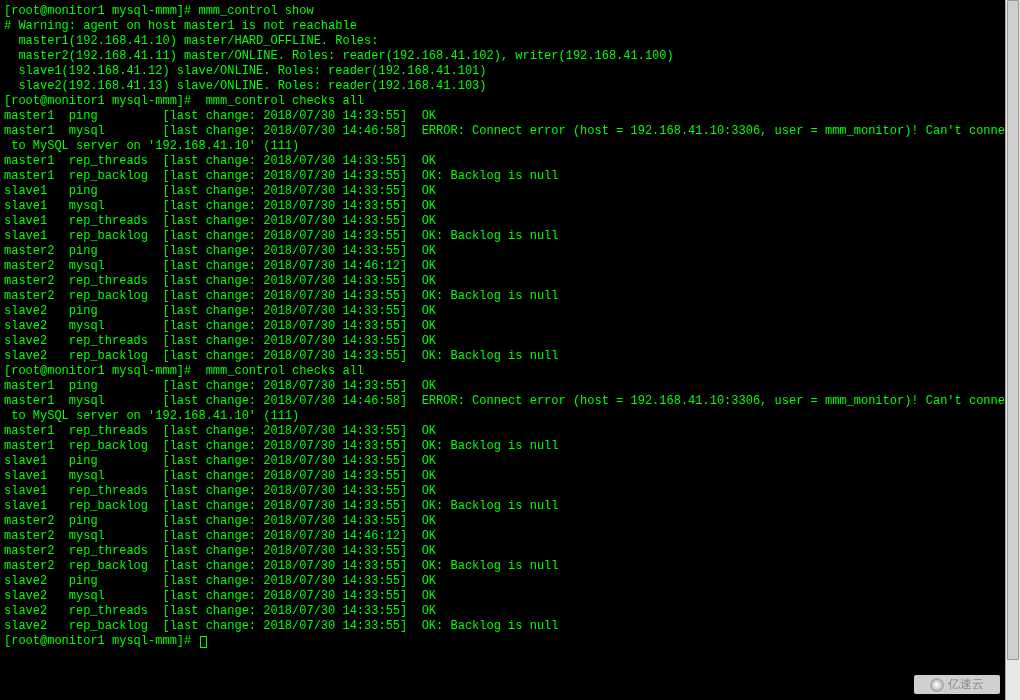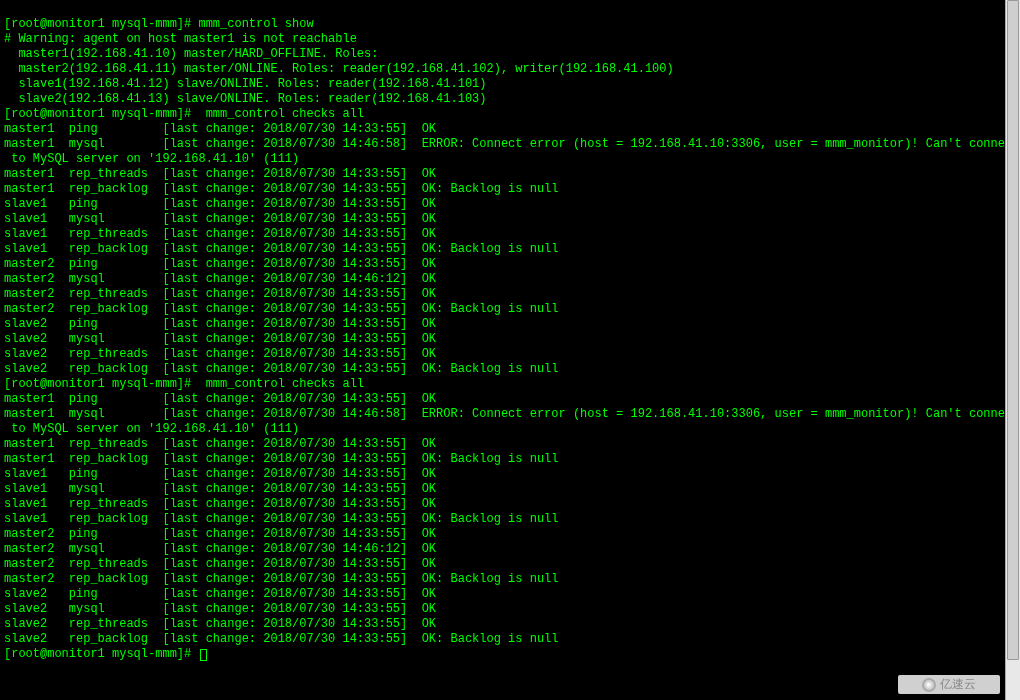--- a/index.html
+++ b/index.html
@@ -10,21 +10,21 @@
       font-family: "Courier New", monospace;
       font-size: 12px;
       line-height: 15px;
       color: #00ff00;
       overflow: hidden;
       position: relative;
     }
     .terminal {
       width: 1005px;
       height: 700px;
-      padding: 17px 4px 0 4px;
+      padding: 4px 4px 0 4px;
       white-space: pre;
       overflow-y: auto;
     }
     .scrollbar-track {
       position: absolute;
       right: 0;
       top: 0;
       width: 15px;
       height: 700px;
       background: #e8e8e8;
@@ -37,21 +37,21 @@
       top: 0;
       height: 660px;
       background: #cfcfcf;
       border: 1px solid #999;
       border-radius: 1px;
     }
     .watermark {
       position: absolute;
       right: 20px;
       bottom: 6px;
-      padding: 2px 24px;
+      padding: 2px 16px;
       background: rgba(245,245,245,0.85);
       color: #888;
       font-family: sans-serif;
       font-size: 12px;
       border-radius: 2px;
       display: flex;
       align-items: center;
       gap: 4px;
     }
     .wm-icon {

